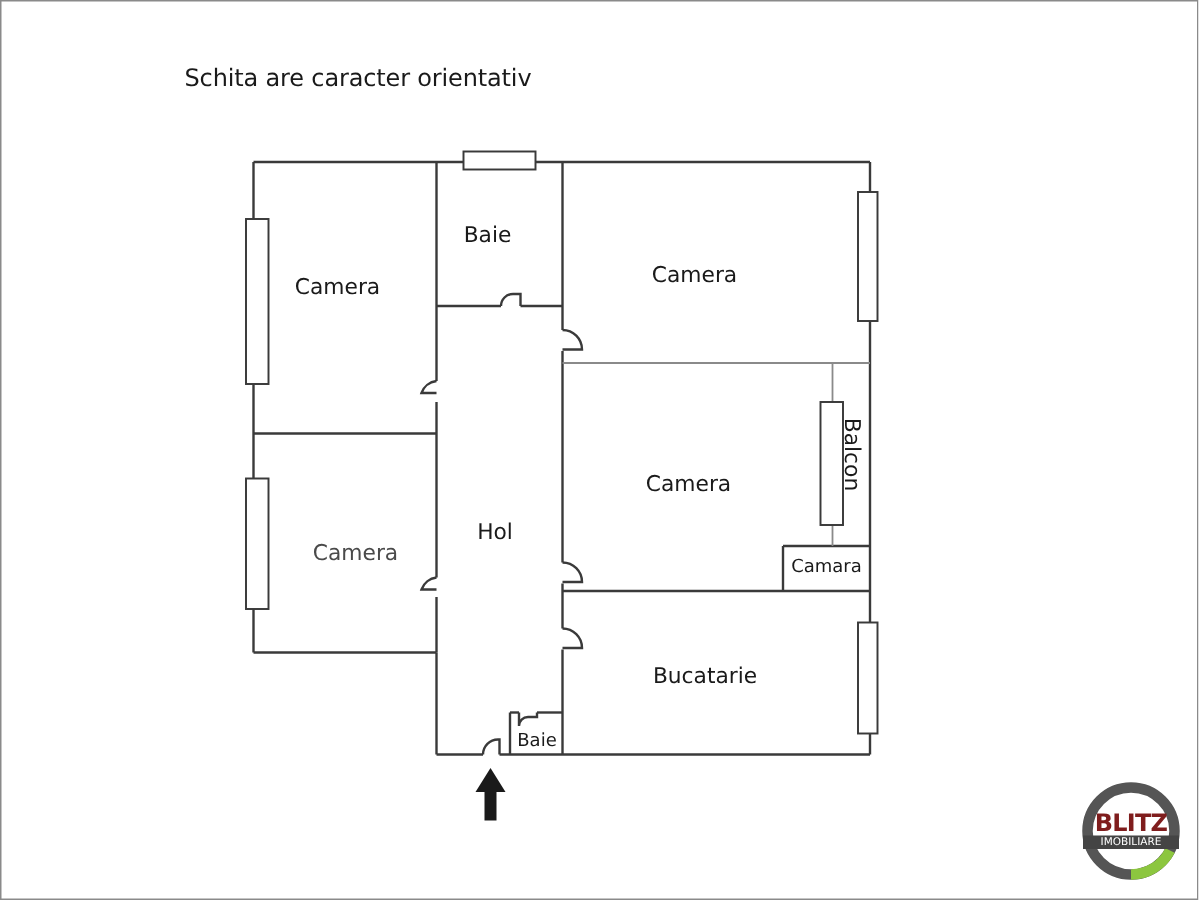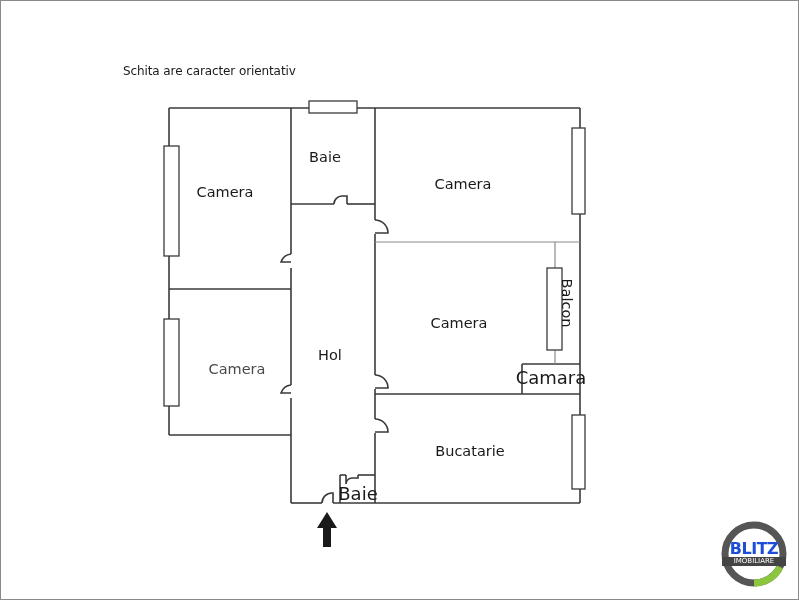--- a/index.html
+++ b/index.html
@@ -1,22 +1,22 @@
 <!DOCTYPE html>
 <html><head>
   <meta charset="utf-8">
   <style>
     html, body { margin: 0; padding: 0; background: #ffffff; }
     body { width: 799px; height: 600px; position: relative; overflow: hidden; font-family: "DejaVu Sans", sans-serif; }
     .frame { position: absolute; left: 0; top: 0; width: 797px; height: 598px; border: 1px solid #8a8a8a; box-sizing: content-box; }
-    .caption { position: absolute; left: 123px; top: 64px; font-size: 12px; color: #1a1a1a; letter-spacing: -0.1px; white-space: nowrap; }
+    .caption { position: absolute; left: 123px; top: 42px; font-size: 16px; color: #1a1a1a; letter-spacing: -0.1px; white-space: nowrap; }
     svg.plan { position: absolute; left: 0; top: 0; }
     .label { position: absolute; font-size: 14.5px; color: #1a1a1a; white-space: nowrap; transform: translate(-50%, -50%); }
     .label.gray { color: #4a4a4a; }
-    .label.small { font-size: 18px; }
+    .label.small { font-size: 12px; }
     .label.vertical { transform: translate(-50%, -50%) rotate(90deg); }
     .logo { position: absolute; left: 719px; top: 519px; width: 70px; height: 70px; }
   </style>
 </head>
 <body>
 
 <div class="frame"></div>
 
 <div class="caption">Schita are caracter orientativ</div>
 
@@ -95,15 +95,15 @@
 <div class="label" style="left:330px; top:355px;text-align:center;">Hol</div>
 <div class="label" style="left:470px; top:451px;">Bucatarie</div>
 <div class="label small" style="left:358px; top:493px;">Baie</div>
 
 <div class="logo">
   <svg width="70" height="70" viewBox="0 0 70 70">
     <circle cx="35" cy="35" r="29" fill="#ffffff" stroke="#555555" stroke-width="7"></circle>
     <path d="M35,64 A29,29 0 0,0 61,48" fill="none" stroke="#8cc63f" stroke-width="7"></path>
     <rect x="3" y="38" width="64" height="9" fill="#444444"></rect>
   </svg>
-  <div style="position:absolute; left:0; top:20px; width:70px; text-align:center; font-family:'DejaVu Sans', sans-serif; font-weight:bold; font-size:16px; color:#1d4ed8; letter-spacing:-0.5px;">BLITZ</div>
+  <div style="position:absolute; left:0; top:20px; width:70px; text-align:center; font-family:'DejaVu Sans', sans-serif; font-weight:bold; font-size:16px; color:#7f1d1d; letter-spacing:-0.5px;">BLITZ</div>
   <div style="position:absolute; left:0; top:38px; width:70px; text-align:center; font-family:'DejaVu Sans', sans-serif; font-weight:normal; font-size:7px; color:#ffffff; line-height:9px;">IMOBILIARE</div>
 </div>
 
 </body></html>

